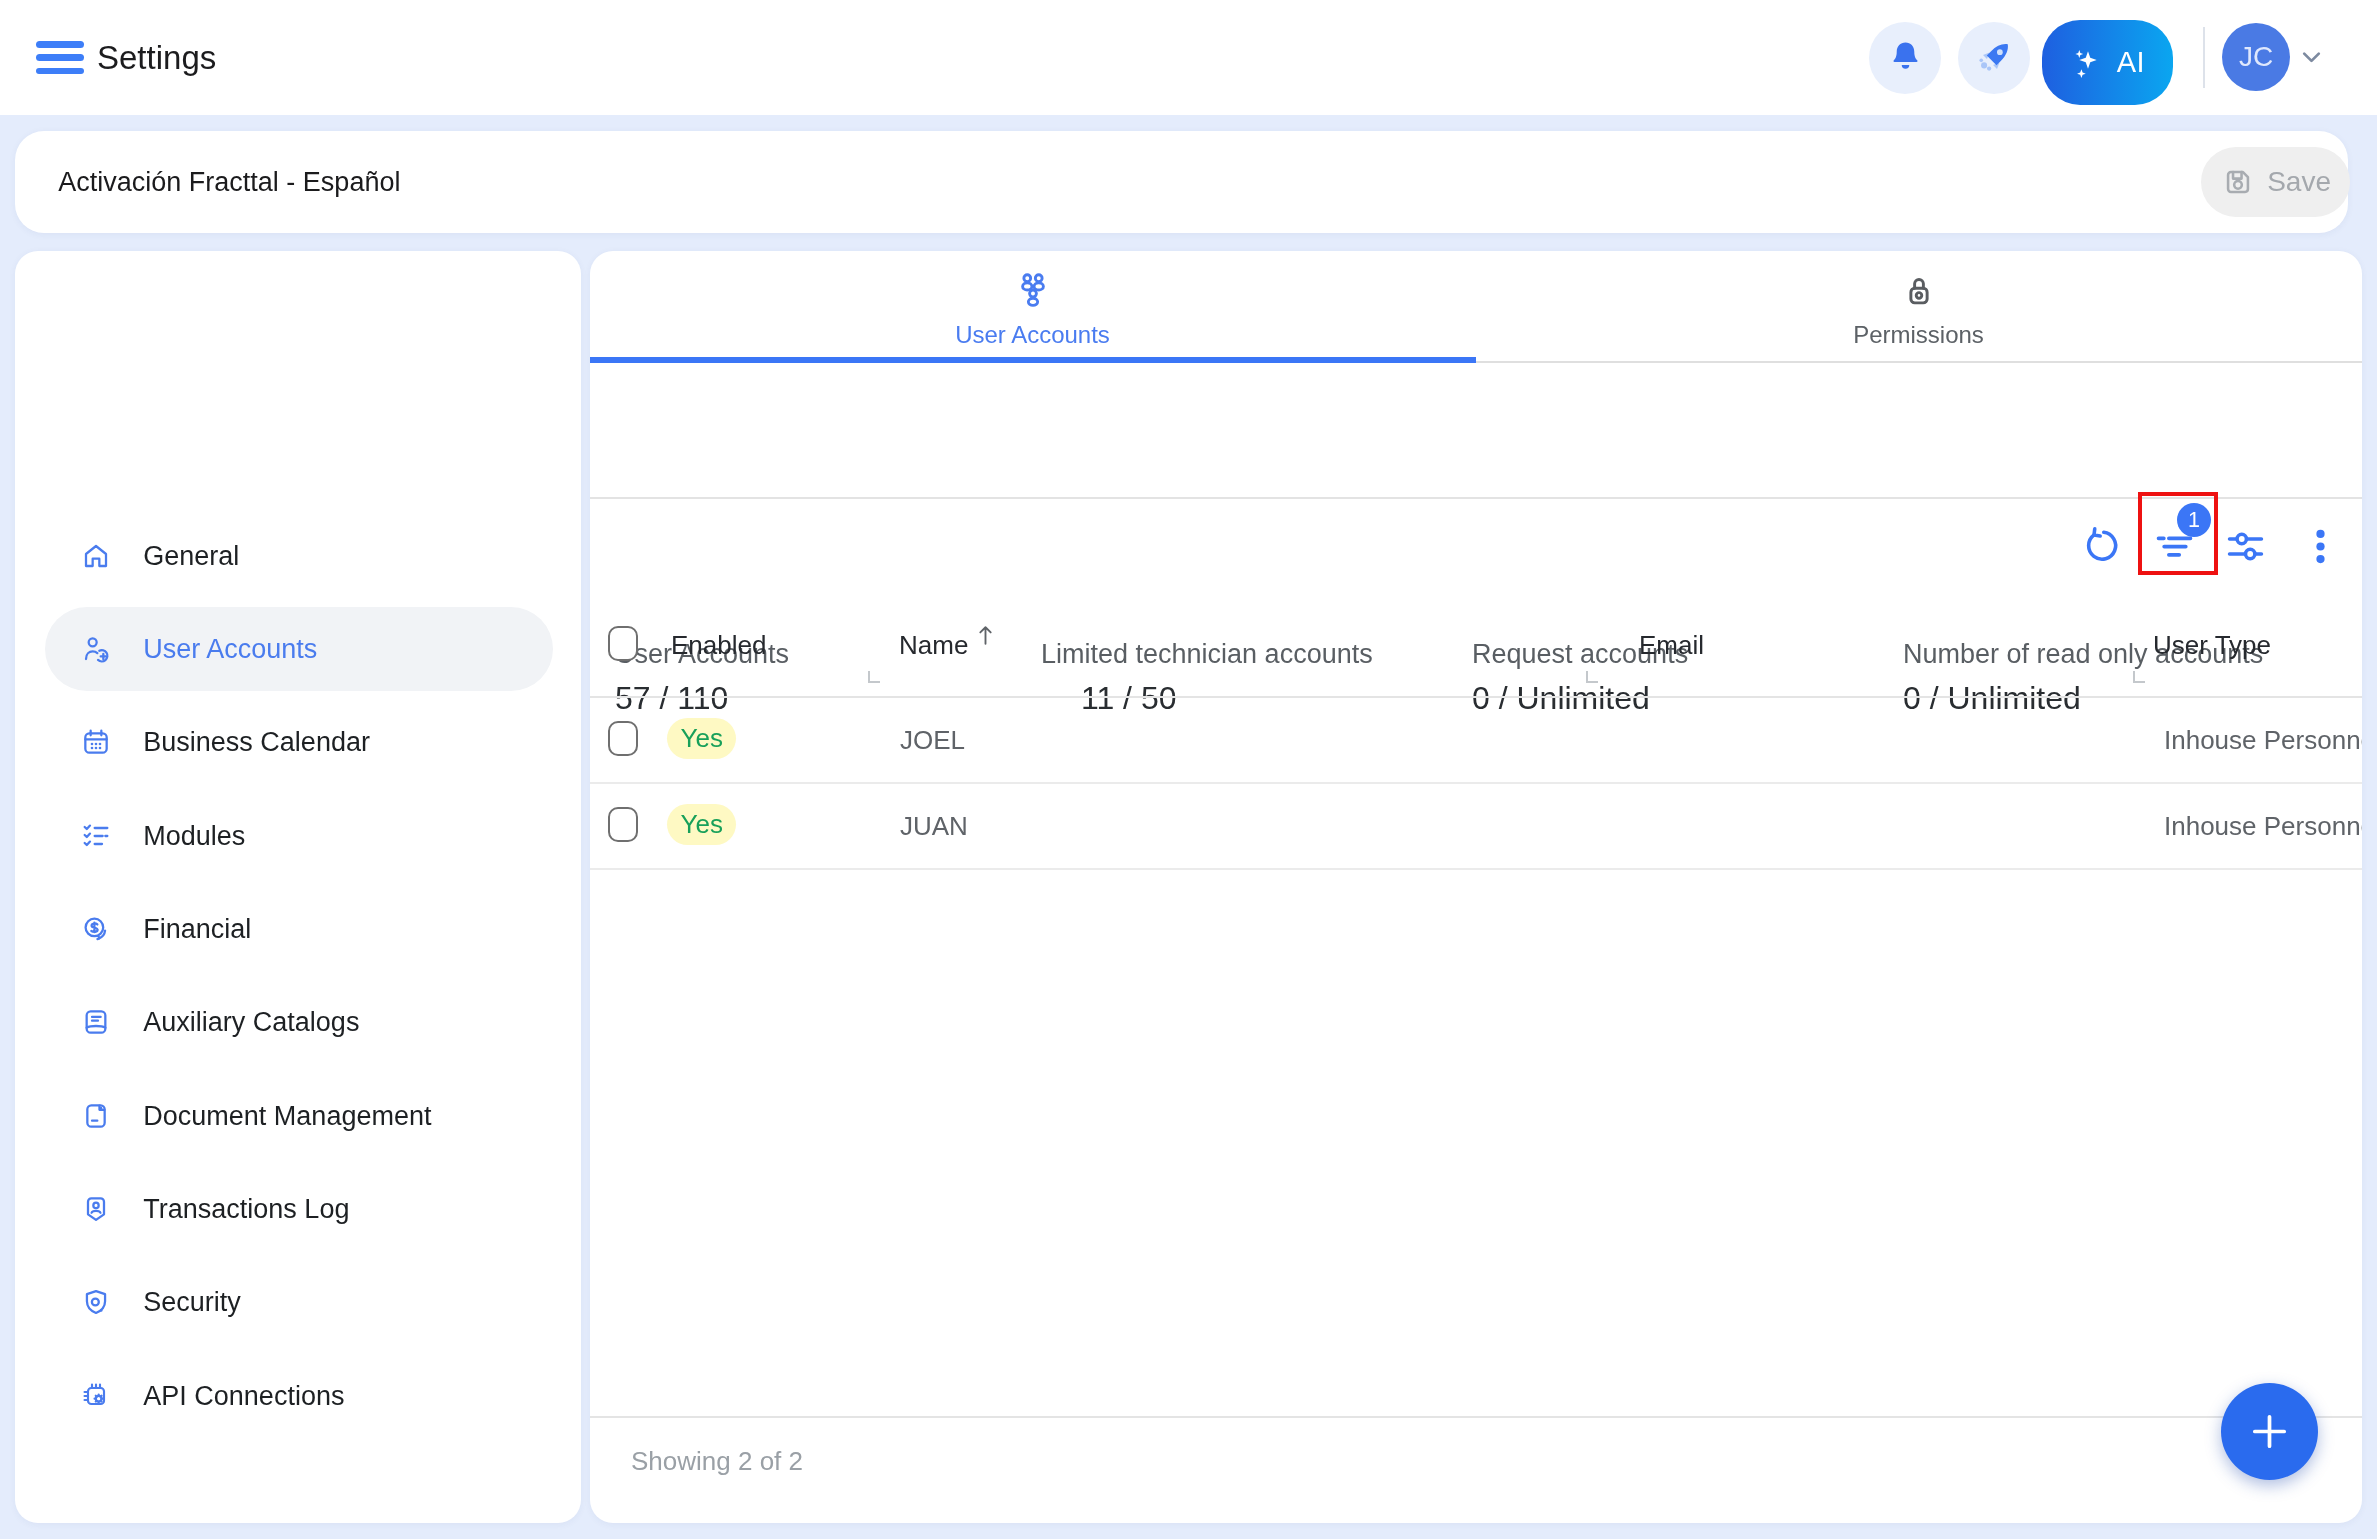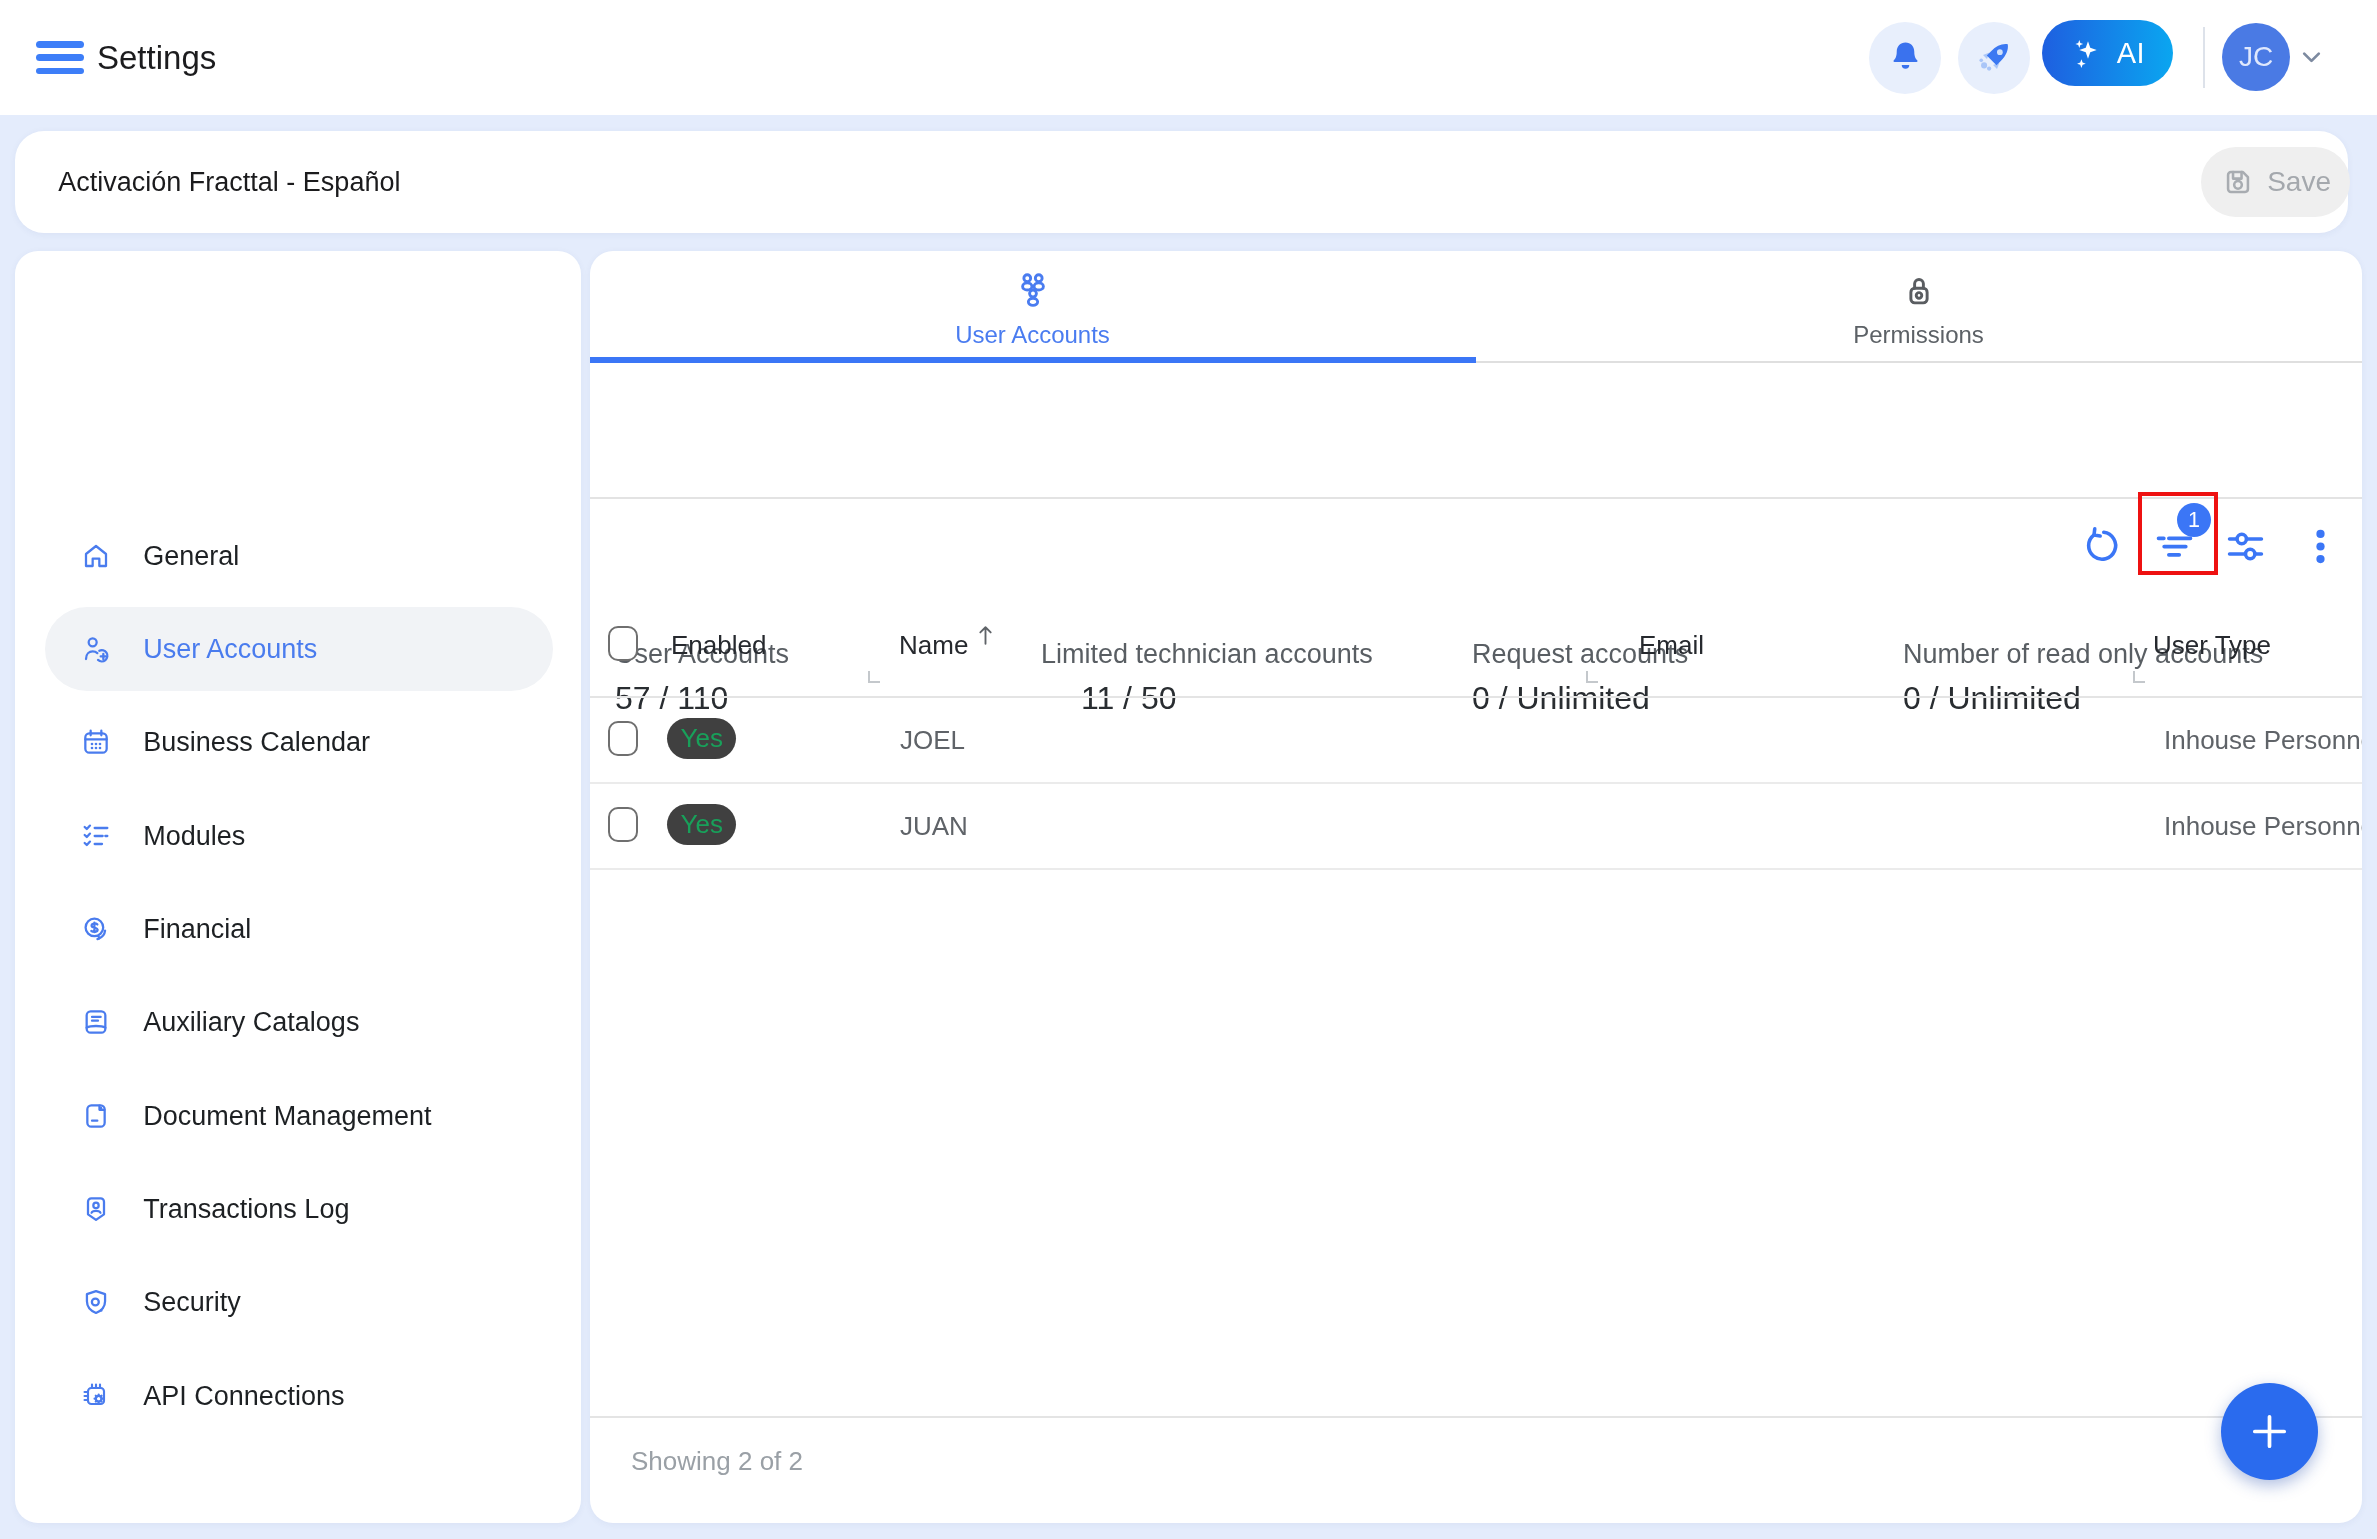--- a/index.html
+++ b/index.html
@@ -6,21 +6,21 @@
   body{font-family:"Liberation Sans", sans-serif; background:#e4ecfc;}
   #app{position:relative;width:2377px;height:1540px;background:#e4ecfc;overflow:hidden;}
   .abs{position:absolute;}
   .card{background:#fff;border-radius:23px;box-shadow:0 1.8px 7.2px rgba(40,60,110,.05);}
   
   #topbar{left:0;top:0;width:2377px;height:115px;background:#fff;}
   #hamburger{left:36px;top:41px;width:48px;height:32px;cursor:pointer;}
   #hamburger span{display:block;width:48px;height:6.7px;border-radius:3.6px;background:#3d7ef8;margin-bottom:6.7px;}
   #app-title{left:97px;top:0;height:115px;line-height:115px;font-size:33px;color:#1c1c1e;font-weight:500;}
   .round-btn{width:72px;height:72px;border-radius:50%;background:#e8effc;top:21.5px;display:flex;align-items:center;justify-content:center;cursor:pointer;}
-  #ai-pill{left:2042px;top:20px;width:131px;height:66px;border-radius:38px;background:linear-gradient(90deg,#1e5fe0,#0aa6f0);display:flex;align-items:center;justify-content:center;gap:10.8px;cursor:pointer;}
+  #ai-pill{left:2042px;top:20px;width:131px;height:85px;border-radius:38px;background:linear-gradient(90deg,#1e5fe0,#0aa6f0);display:flex;align-items:center;justify-content:center;gap:10.8px;cursor:pointer;}
   #ai-pill .ai-label{color:#fff;font-size:29px;font-weight:500;letter-spacing:0.4px;}
   #topbar-divider{left:2203px;top:27px;width:1.8px;height:61px;background:#dde2ea;}
   #avatar{left:2222px;top:23px;width:68px;height:68px;border-radius:50%;background:#4a7ae4;display:flex;align-items:center;justify-content:center;color:#dfe8fd;font-size:28px;font-weight:500;cursor:pointer;}
   
   #subheader{left:15.3px;top:131px;width:2333px;height:102px;border-radius:29px;}
   #subheader-title{left:43px;top:0;height:102px;line-height:102px;font-size:27px;color:#1b1b1d;}
   #save-btn{left:2186px;top:16px;width:149px;height:70px;border-radius:35px;background:#efefef;display:flex;align-items:center;justify-content:center;gap:12.6px;cursor:default;}
   #save-btn .save-label{font-size:28px;color:#a4a8ad;}
   
   #sidebar{left:15.3px;top:251px;width:552px;height:1272px;padding-left:14px;}
@@ -41,21 +41,21 @@
   .stat-label{top:388px;font-size:27px;color:#595e63;white-space:nowrap;}
   .stat-value{top:429px;font-size:32px;color:#292d31;white-space:nowrap;}
   #toolbar-divider{left:0;top:246px;width:1772px;height:1.8px;background:#e3e3e3;}
   .tool-icon{cursor:pointer;}
   #filter-badge{left:1587px;top:252px;width:34px;height:34px;border-radius:50%;background:#3b76f6;color:#fff;font-size:21.5px;display:flex;align-items:center;justify-content:center;z-index:4;}
   #red-box{left:1548px;top:241px;width:80px;height:83px;border:4.5px solid #ee1111;box-sizing:border-box;z-index:3;}
   .cbox{width:30px;height:35px;border:2.7px solid #6f6f6f;border-radius:10px;box-sizing:border-box;cursor:pointer;background:#fff;}
   .hdr{font-size:26px;font-weight:500;color:#26292e;white-space:nowrap;}
   .colmark{width:11.7px;height:11.7px;border-left:2.7px solid #c4c8cc;border-bottom:2.7px solid #c4c8cc;box-sizing:border-box;}
   .divider{left:0;width:1772px;height:1.8px;background:#ebebeb;}
-  .yes-pill{height:41px;padding:0 13.5px;border-radius:20.6px;background:#404040;color:#18a05a;font-size:26px;display:flex;align-items:center;}
+  .yes-pill{height:41px;padding:0 13.5px;border-radius:20.6px;background:#fef9c3;color:#18a05a;font-size:26px;display:flex;align-items:center;}
   .cell-name{font-size:26px;color:#5f6368;white-space:nowrap;}
   .cell-type{font-size:26px;color:#5f6368;white-space:nowrap;overflow:hidden;width:198px;}
   #footer-text{left:41px;top:1195px;font-size:26px;color:#9aa0a6;}
   #fab{left:2221px;top:1383px;width:97px;height:97px;border-radius:50%;background:#2a6bee;display:flex;align-items:center;justify-content:center;cursor:pointer;box-shadow:0 5.4px 16px rgba(26,70,170,.35);}
   svg{display:block;}
 </style>
 </head>
 <body>
 
 <div id="app">

